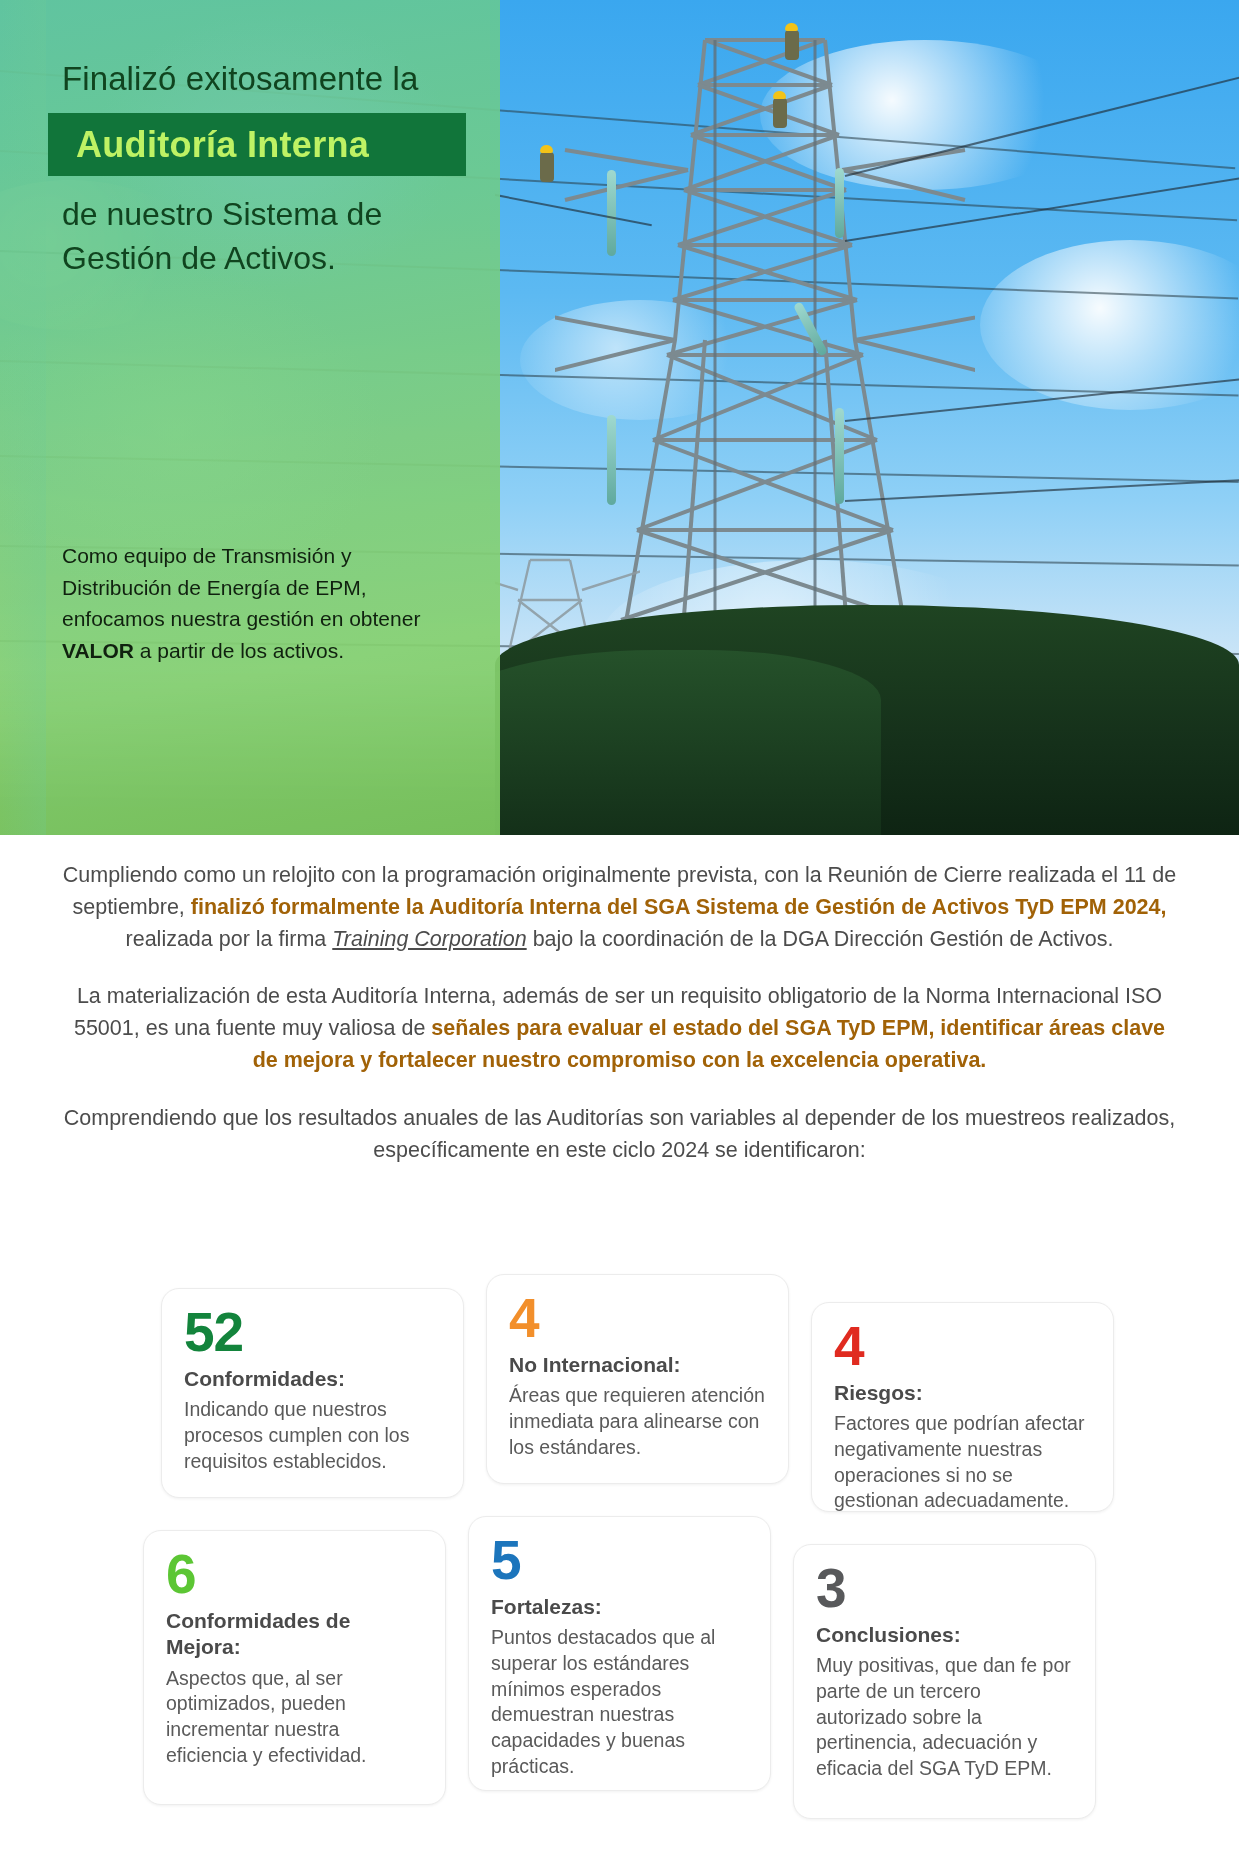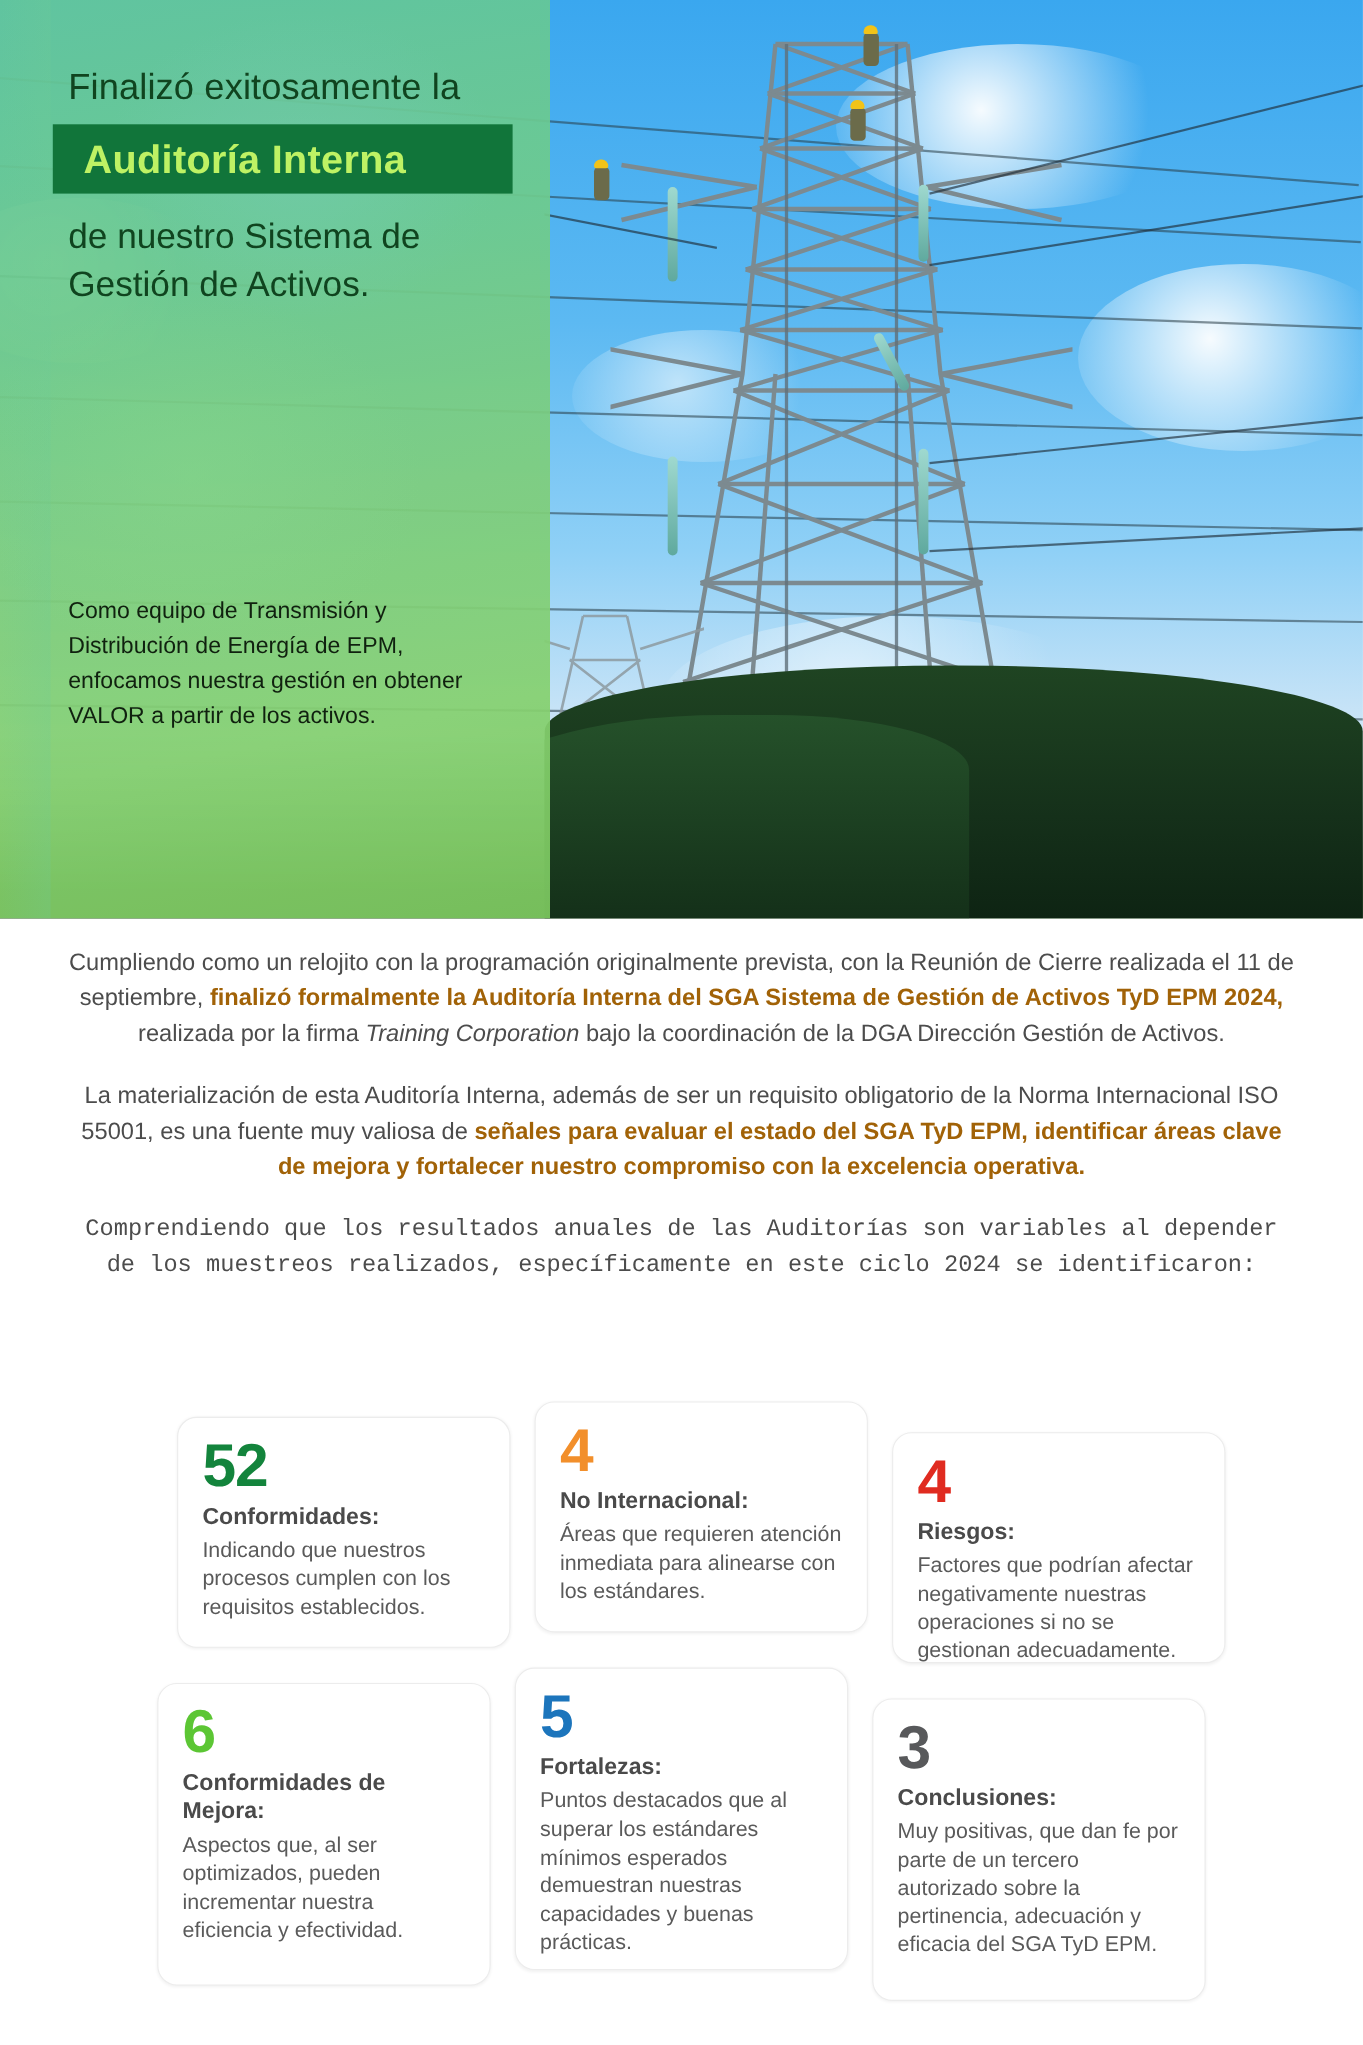--- a/index.html
+++ b/index.html
@@ -99,37 +99,37 @@
   }
   .h-line3 {
     position:absolute; left:62px; top:192px;
     font-size:32px; color:#10441f; line-height:1.38;
   }
   .h-body {
     position:absolute; left:62px; top:540px;
     width:400px;
     font-size:21px; color:#10210f; line-height:1.5;
   }
-  .h-body b { font-weight:normal;margin-top:31px; }
+  .h-body b { font-weight:bold;margin-top:31px; }
 
   
   .article { position:absolute; left:0; top:835px; width:1239px; }
   .para {
     margin: 0 auto;
     width: 1122px;
     text-align:center;
     font-size:21.5px;
     color:#4c4c4c;
     line-height:1.48;
   }
   .para b { color:#a16207; font-weight:bold; }
-  .para i { font-style:italic; }
+  .para i { font-style:italic;text-decoration:underline; }
   .p1 { padding-top:25px; }
   .p2 { padding-top:26px; }
-  .p3 { padding-top:26px;font-family:Liberation Mono, monospace; }
+  .p3 { padding-top:26px; }
   .card-row {
     display:flex;
     justify-content:center;
     gap:22px;
   }
   .card {
     width: 303px;
     background:#ffffff;
     border:1px solid #ececec;
     border-radius:18px;

